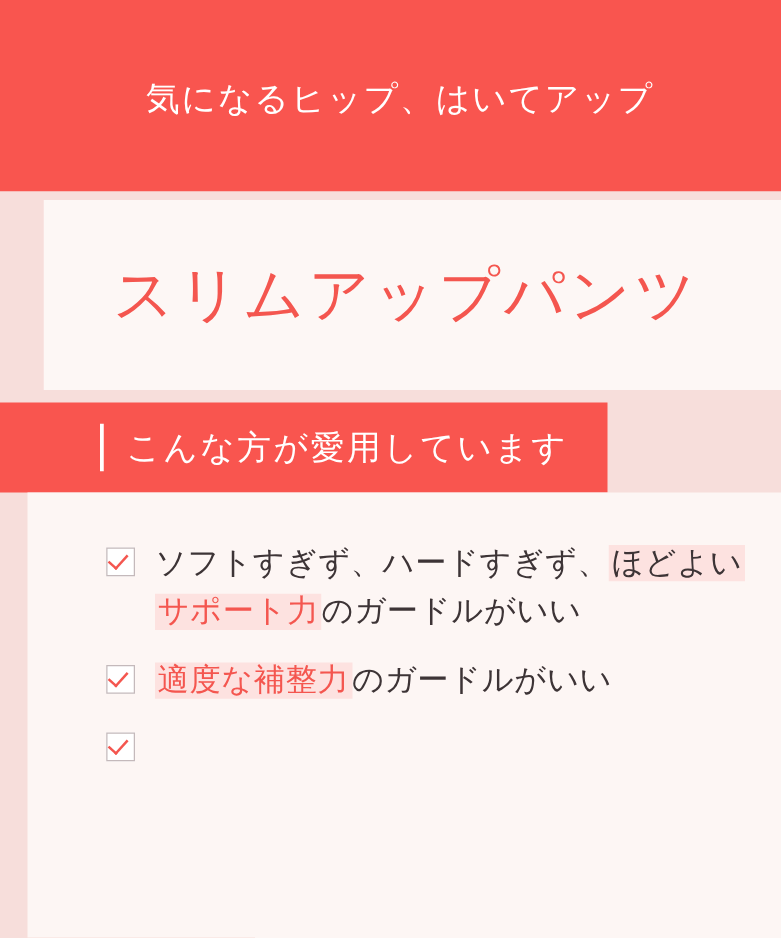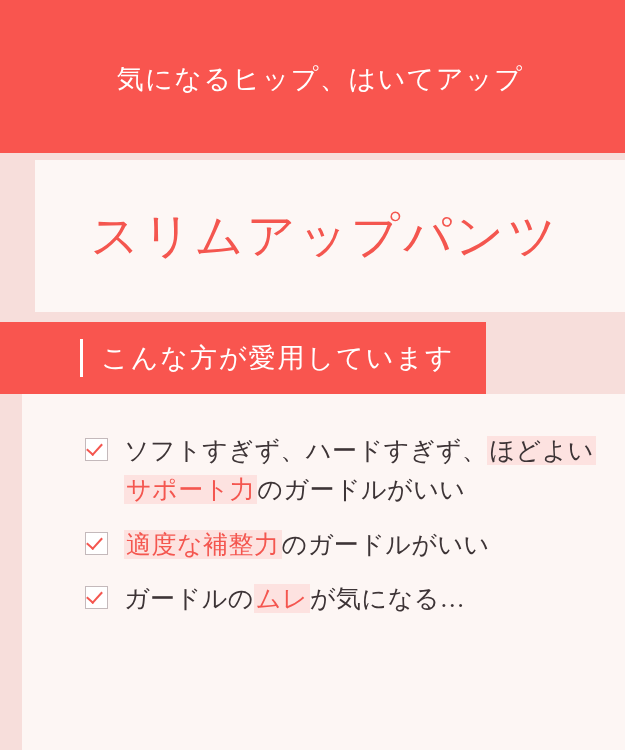--- a/index.html
+++ b/index.html
@@ -195,17 +195,16 @@
       <div class="check-item">
         <span class="checkbox"></span>
         <div class="item-text"><span>ソフトすぎず、ハードすぎず、</span><span class="hl">ほどよい</span><span class="hl-red">サポート力</span><span>のガードルがいい</span></div>
       </div>
       <div class="check-item">
         <span class="checkbox"></span>
         <div class="item-text"><span class="hl-red">適度な補整力</span><span>のガードルがいい</span></div>
       </div>
       <div class="check-item">
         <span class="checkbox"></span>
-        <div class="item-text"><span>ガードルの</span><span class="hl-red">ムレ</span><span>が気になる…</span></div>
       </div>
     </div>
 
 </div>
 
 </body></html>

